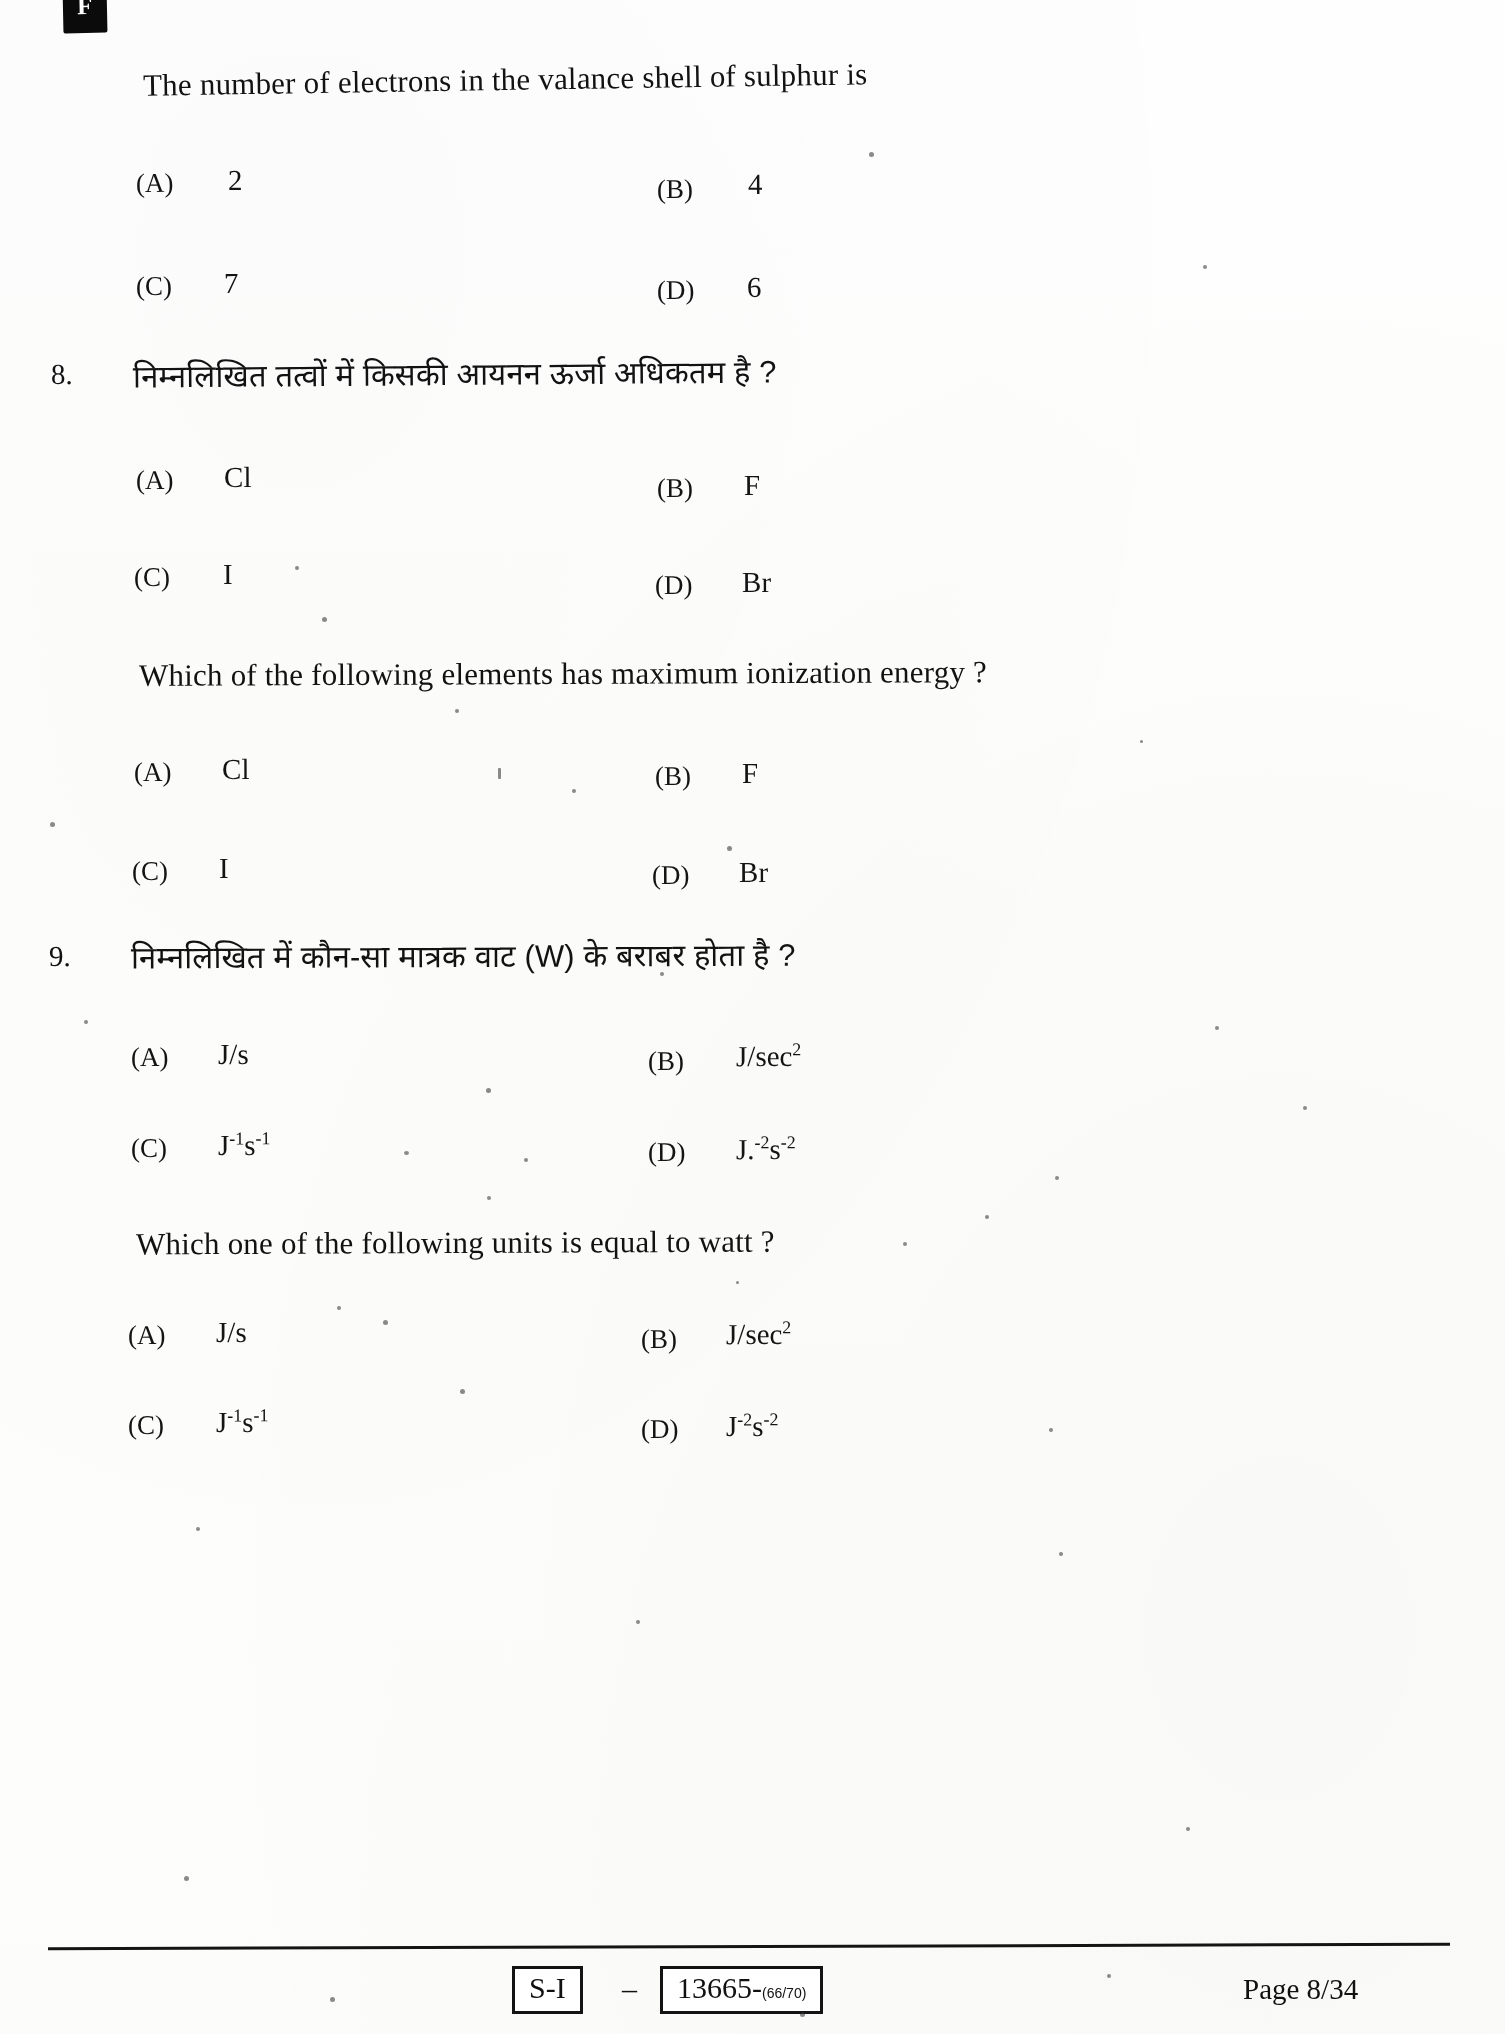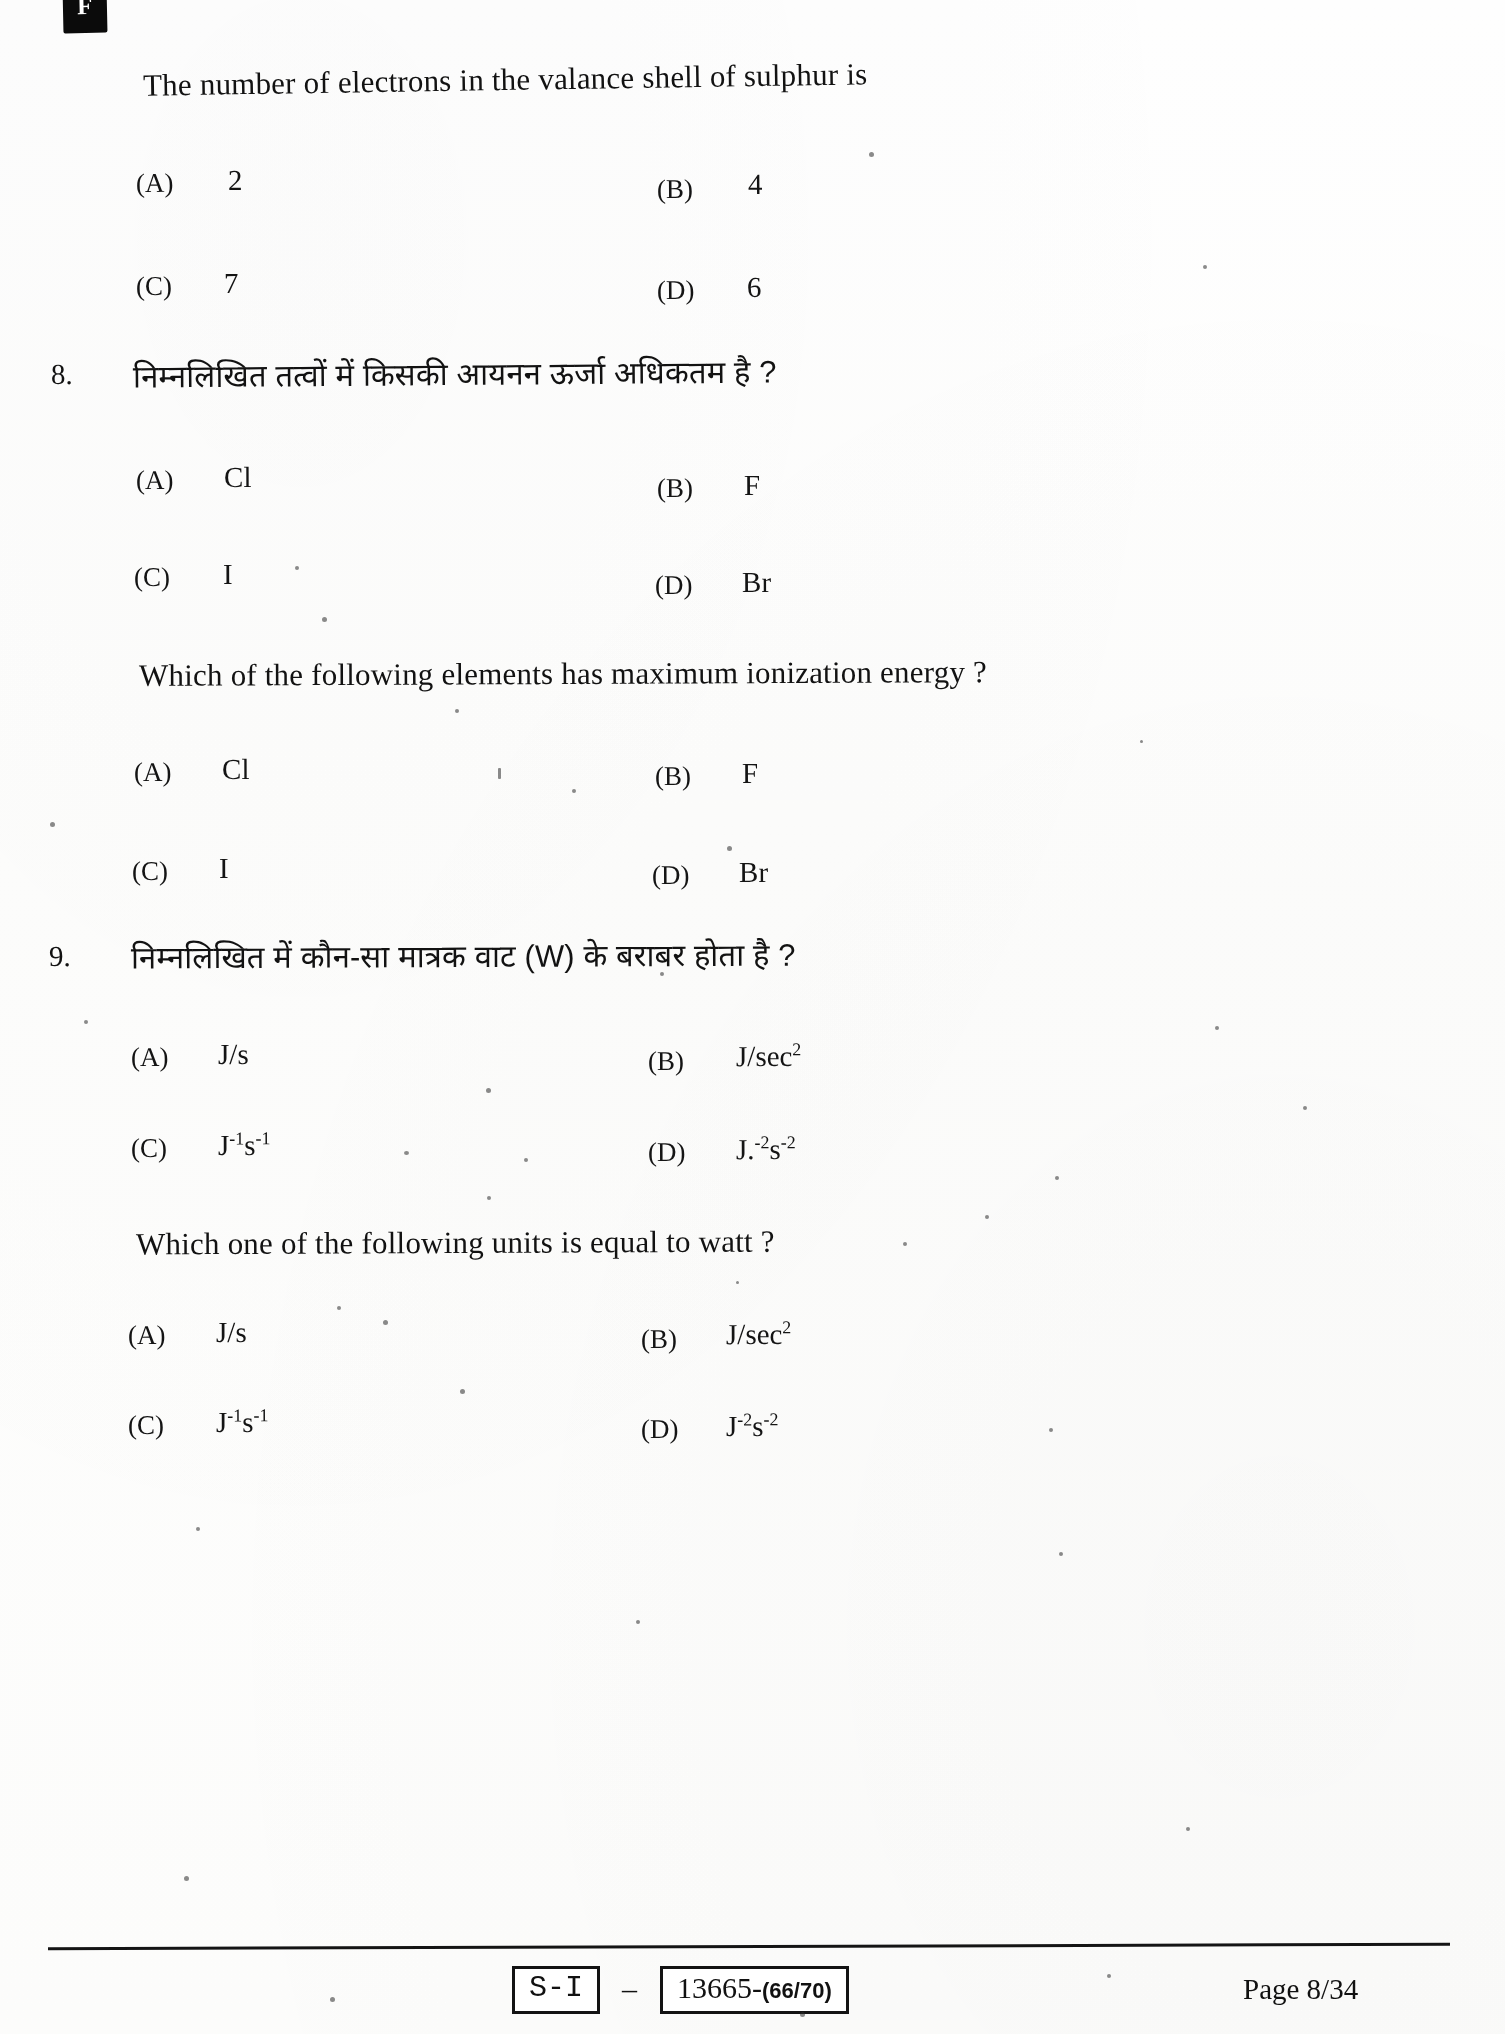--- a/index.html
+++ b/index.html
@@ -118,22 +118,22 @@
     white-space: nowrap;
   }
   .foot-dash {
     position: absolute;
     font-family: "Liberation Serif", serif;
     font-size: 30px;
     color: #111111;
   }
   .foot-sub {
     font-family: "Liberation Sans", sans-serif;
-    font-weight: bold;
-    font-size: 22px;
+    font-weight: normal;
+    font-size: 14px;
   }
   .foot-page {
     position: absolute;
     font-family: "Liberation Serif", serif;
     font-size: 29px;
     color: #111111;
     white-space: nowrap;
   }
 
   
@@ -220,21 +220,21 @@
   <div class="blk opt-val skew-c" style="left:726px; top:1318px;"><span>J/sec</span><sup>2</sup></div>
 
   <div class="blk opt-label skew-c" style="left:128px; top:1410px;">(C)</div>
   <div class="blk opt-val skew-c" style="left:216px; top:1406px;"><span>J</span><sup>-1</sup><span>s</span><sup>-1</sup></div>
 
   <div class="blk opt-label skew-c" style="left:641px; top:1414px;">(D)</div>
   <div class="blk opt-val skew-c" style="left:726px; top:1410px;"><span>J</span><sup>-2</sup><span>s</span><sup>-2</sup></div>
 
   <div class="footer-rule"></div>
 
-  <div class="foot-box" style="left:512px; top:1966px;font-family:Liberation Mono, monospace;">S-I</div>
+  <div class="foot-box" style="left:512px; top:1966px;">S-I</div>
 
   <div class="foot-dash" style="left:622px; top:1972px;">–</div>
 
   <div class="foot-box" style="left:660px; top:1966px;"><span>13665-</span><span class="foot-sub">(66/70)</span></div>
 
   <div class="foot-page" style="left:1243px; top:1973px;">Page 8/34</div>
 
   <div class="speck" style="left:869px;top:152px;width:5px;height:5px;"></div>
   <div class="speck" style="left:1203px;top:265px;width:4px;height:4px;"></div>
   <div class="speck" style="left:322px;top:617px;width:5px;height:5px;"></div>

